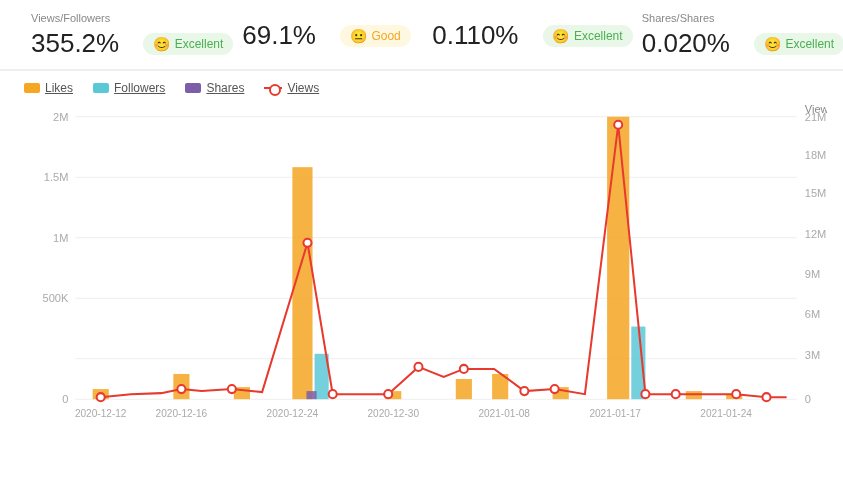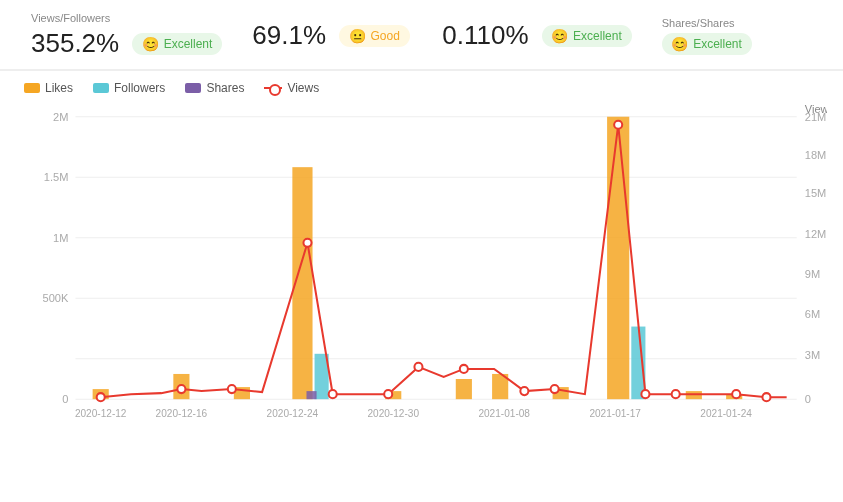--- a/index.html
+++ b/index.html
@@ -25,21 +25,21 @@
       min-width: 160px;
     }
     .metric-label {
       font-size: 11px;
       color: #888;
       margin-bottom: 4px;
     }
     .metric-value-row {
       display: flex;
       align-items: center;
-      gap: 13px;
+      gap: 24px;
     }
     .metric-value {
       font-size: 26px;
       font-weight: 400;
       color: #222;
     }
     .badge {
       display: flex;
       align-items: center;
       gap: 4px;
@@ -70,20 +70,21 @@
       gap: 20px;
       margin-bottom: 8px;
       padding-left: 4px;
     }
     .legend-item {
       display: flex;
       align-items: center;
       gap: 5px;
       font-size: 12px;
       color: #555;
+      text-decoration: underline;
     }
     .legend-box {
       width: 16px;
       height: 10px;
       border-radius: 2px;
     }
     .legend-line {
       width: 18px;
       height: 2px;
       background: #e8392e;
@@ -146,20 +147,21 @@
       <span class="badge badge-green">
         <span class="smiley">😊</span>
         <span>Excellent</span>
       </span>
     </div>
   </div>
 
   <div class="metric-item">
     <span class="metric-label">Shares/Shares</span>
     <div class="metric-value-row">
+      <span class="metric-value">0.020%</span>
       <span class="badge badge-green">
         <span class="smiley">😊</span>
         <span>Excellent</span>
       </span>
     </div>
   </div>
 </div>
 
 <div class="divider"></div>
 

